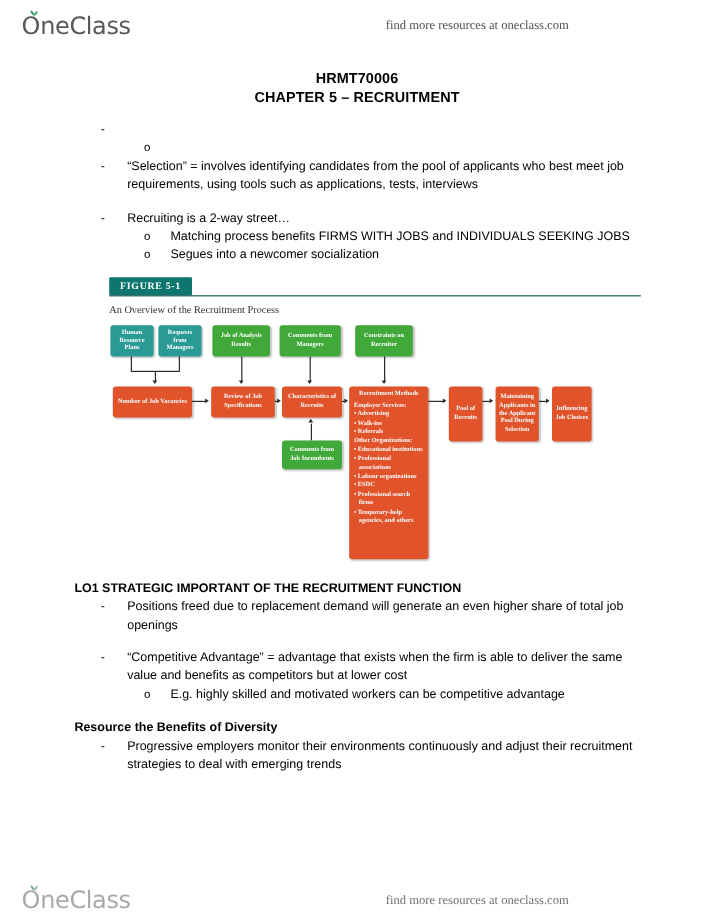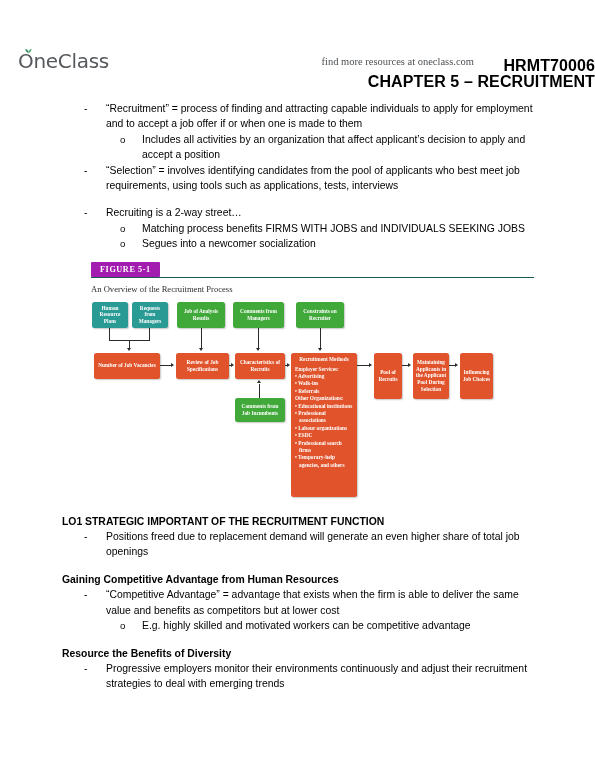--- a/index.html
+++ b/index.html
@@ -17,21 +17,20 @@
   }
 
   
   .brand-bar {
     position: absolute;
     left: 0;
     width: 512px;
     height: 34px;
     display: flex;
     align-items: center;
-    margin-top: 40px;
   }
   .brand-bar.header { top: 4px; }
   .brand-bar.footer { top: 733px; }
 
   .logo-wrap {
     position: absolute;
     left: 18px;
     display: flex;
     align-items: center;
     height: 30px;
@@ -67,24 +66,24 @@
 
   
   .doc {
     position: absolute;
     top: 58px;
     left: 0;
     width: 595px;
   }
 
   .doc-title {
-    text-align: right;
+    text-align: center;
     font-family: "Liberation Sans", sans-serif;
     font-weight: bold;
-    font-size: 16px;
+    font-size: 12px;
     line-height: 15.5px;
     letter-spacing: 0.1px;
   }
 
   .spacer-10 { height: 12px; }
   .spacer-8 { height: 9px; }
 
   
   .b1, .b2 {
     display: flex;
@@ -119,21 +118,21 @@
     height: 243px;
   }
   .fig-badge-row {
     position: relative;
     height: 17px;
   }
   .fig-badge {
     position: absolute;
     left: 3px;
     top: 0;
-    background: #a21caf;
+    background: #0f766e;
     color: #ffffff;
     font-family: "Liberation Serif", serif;
     font-weight: bold;
     font-size: 8.2px;
     letter-spacing: 0.6px;
     padding: 3px 9px 3px 9px;
     border-radius: 1px;
   }
   .fig-rule {
     position: absolute;
@@ -236,26 +235,24 @@
 
 <div class="doc">
 
   <div class="doc-title">HRMT70006</div>
   <div class="doc-title">CHAPTER 5 – RECRUITMENT</div>
 
   <div class="spacer-10"></div>
 
   <div class="b1">
     <span class="bullet-mark">-</span>
-    <span class="bullet-text">“Recruitment” = process of finding and attracting capable individuals to apply for employment and to accept a job offer if or when one is made to them</span>
   </div>
 
   <div class="b2">
     <span class="bullet-mark">o</span>
-    <span class="bullet-text">Includes all activities by an organization that affect applicant’s decision to apply and accept a position</span>
   </div>
 
   <div class="b1">
     <span class="bullet-mark">-</span>
     <span class="bullet-text">“Selection” = involves identifying candidates from the pool of applicants who best meet job requirements, using tools such as applications, tests, interviews</span>
   </div>
 
   <div class="spacer-10"></div>
 
   <div class="b1">
@@ -358,21 +355,20 @@
 
   <div class="sect-head">LO1 STRATEGIC IMPORTANT OF THE RECRUITMENT FUNCTION</div>
 
   <div class="b1">
     <span class="bullet-mark">-</span>
     <span class="bullet-text">Positions freed due to replacement demand will generate an even higher share of total job openings</span>
   </div>
 
   <div class="spacer-10"></div>
 
-  <div class="sect-head">Gaining Competitive Advantage from Human Resources</div>
 
   <div class="b1">
     <span class="bullet-mark">-</span>
     <span class="bullet-text">“Competitive Advantage” = advantage that exists when the firm is able to deliver the same value and benefits as competitors but at lower cost</span>
   </div>
 
   <div class="b2">
     <span class="bullet-mark">o</span>
     <span class="bullet-text">E.g. highly skilled and motivated workers can be competitive advantage</span>
   </div>

